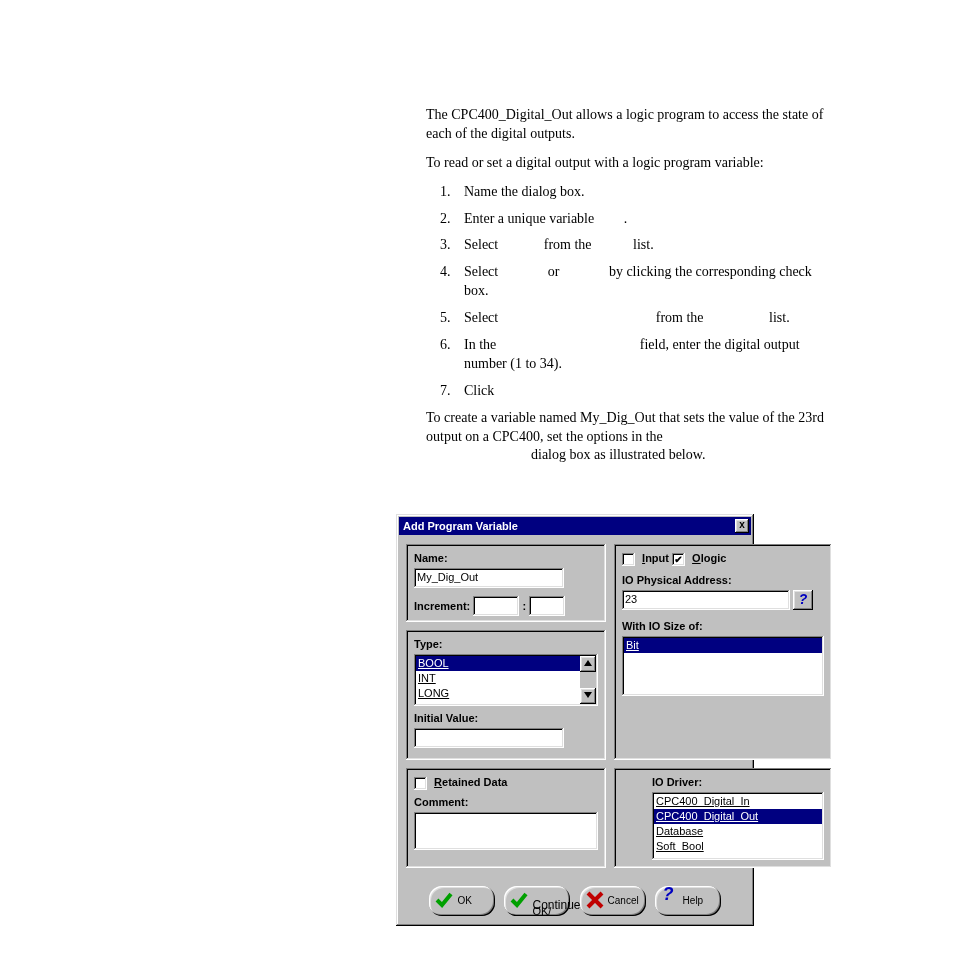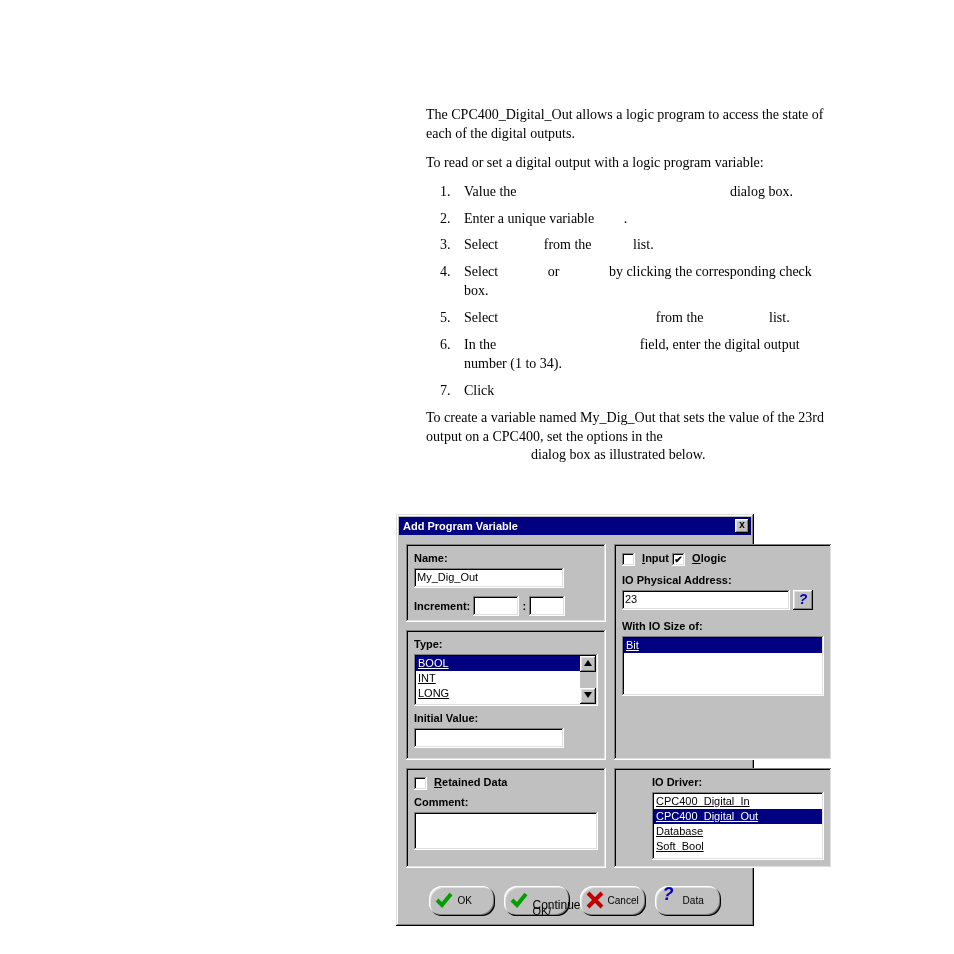--- a/index.html
+++ b/index.html
@@ -131,21 +131,21 @@
     text-align:center; line-height:18px; font-weight:bold; color:#0000c0; font-style:italic; font-size:14px;
   }
 </style>
 </head>
 <body>
 
 <div class="content">
   <div class="para">The CPC400_Digital_Out allows a logic program to access the state of each of the digital outputs.</div>
   <div class="para">To read or set a digital output with a logic program variable:</div>
   <ol class="steps gap-after">
-    <li><span>Value the </span><span style="margin-left:210px;"> dialog box.</span></li>
+    <li><span>Name the </span><span style=""> dialog box.</span></li>
     <li><span>Enter a unique variable </span><span style="margin-left:26px;">.</span></li>
     <li><span>Select </span><span style="margin-left:42px;"> from the </span><span style="margin-left:38px;"> list.</span></li>
     <li><span>Select </span><span style="margin-left:46px;"> or </span><span style="margin-left:46px;"> by clicking the corresponding check box.</span></li>
     <li><span>Select </span><span style="margin-left:154px;"> from the </span><span style="margin-left:62px;"> list.</span></li>
     <li><span>In the </span><span style="margin-left:140px;"> field, enter the digital output number (1 to 34).</span></li>
     <li><span>Click </span></li>
   </ol>
   <div class="para">
     <span>To create a variable named My_Dig_Out that sets the value of the 23rd output on a CPC400, set the options in the </span><br>
     <span style="display:inline-block; margin-left:105px;"> dialog box as illustrated below.</span>
@@ -249,16 +249,16 @@
     </div>
     <div class="btn">
       <span class="ico"><svg width="18" height="18">
             <line x1="2" y1="2" x2="16" y2="16" stroke="#c00000" stroke-width="4"></line>
             <line x1="16" y1="2" x2="2" y2="16" stroke="#c00000" stroke-width="4"></line>
           </svg></span>
       <span class="txt">Cancel</span>
     </div>
     <div class="btn">
       <span class="ico" style="color:#0000c0; font-style:italic; font-weight:bold; font-size:18px; top:3px; left:8px;">?</span>
-      <span class="txt">Data</span>
+      <span class="txt">Help</span>
     </div>
   </div>
 </div>
 
 </body></html>

